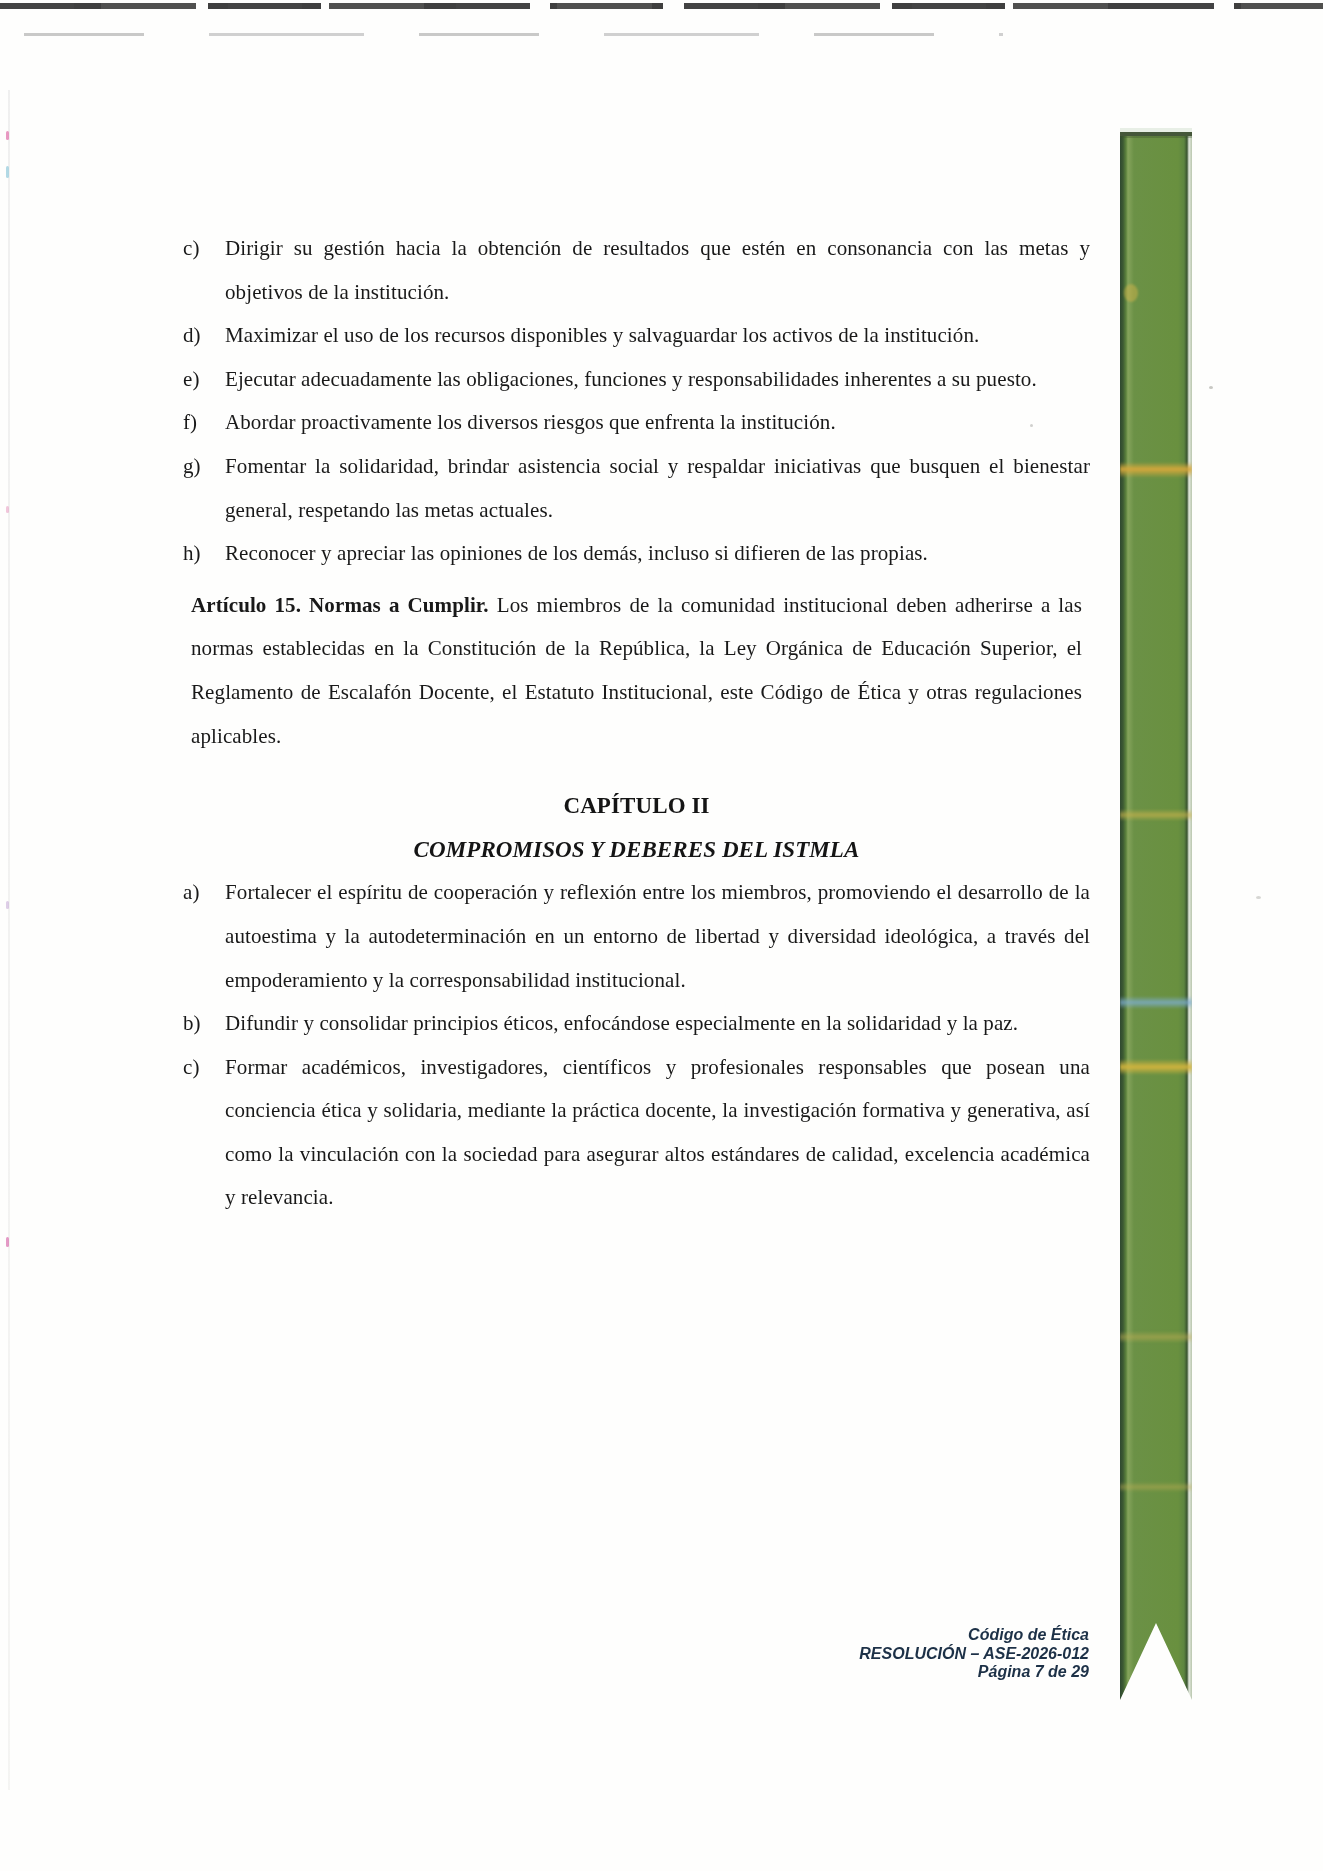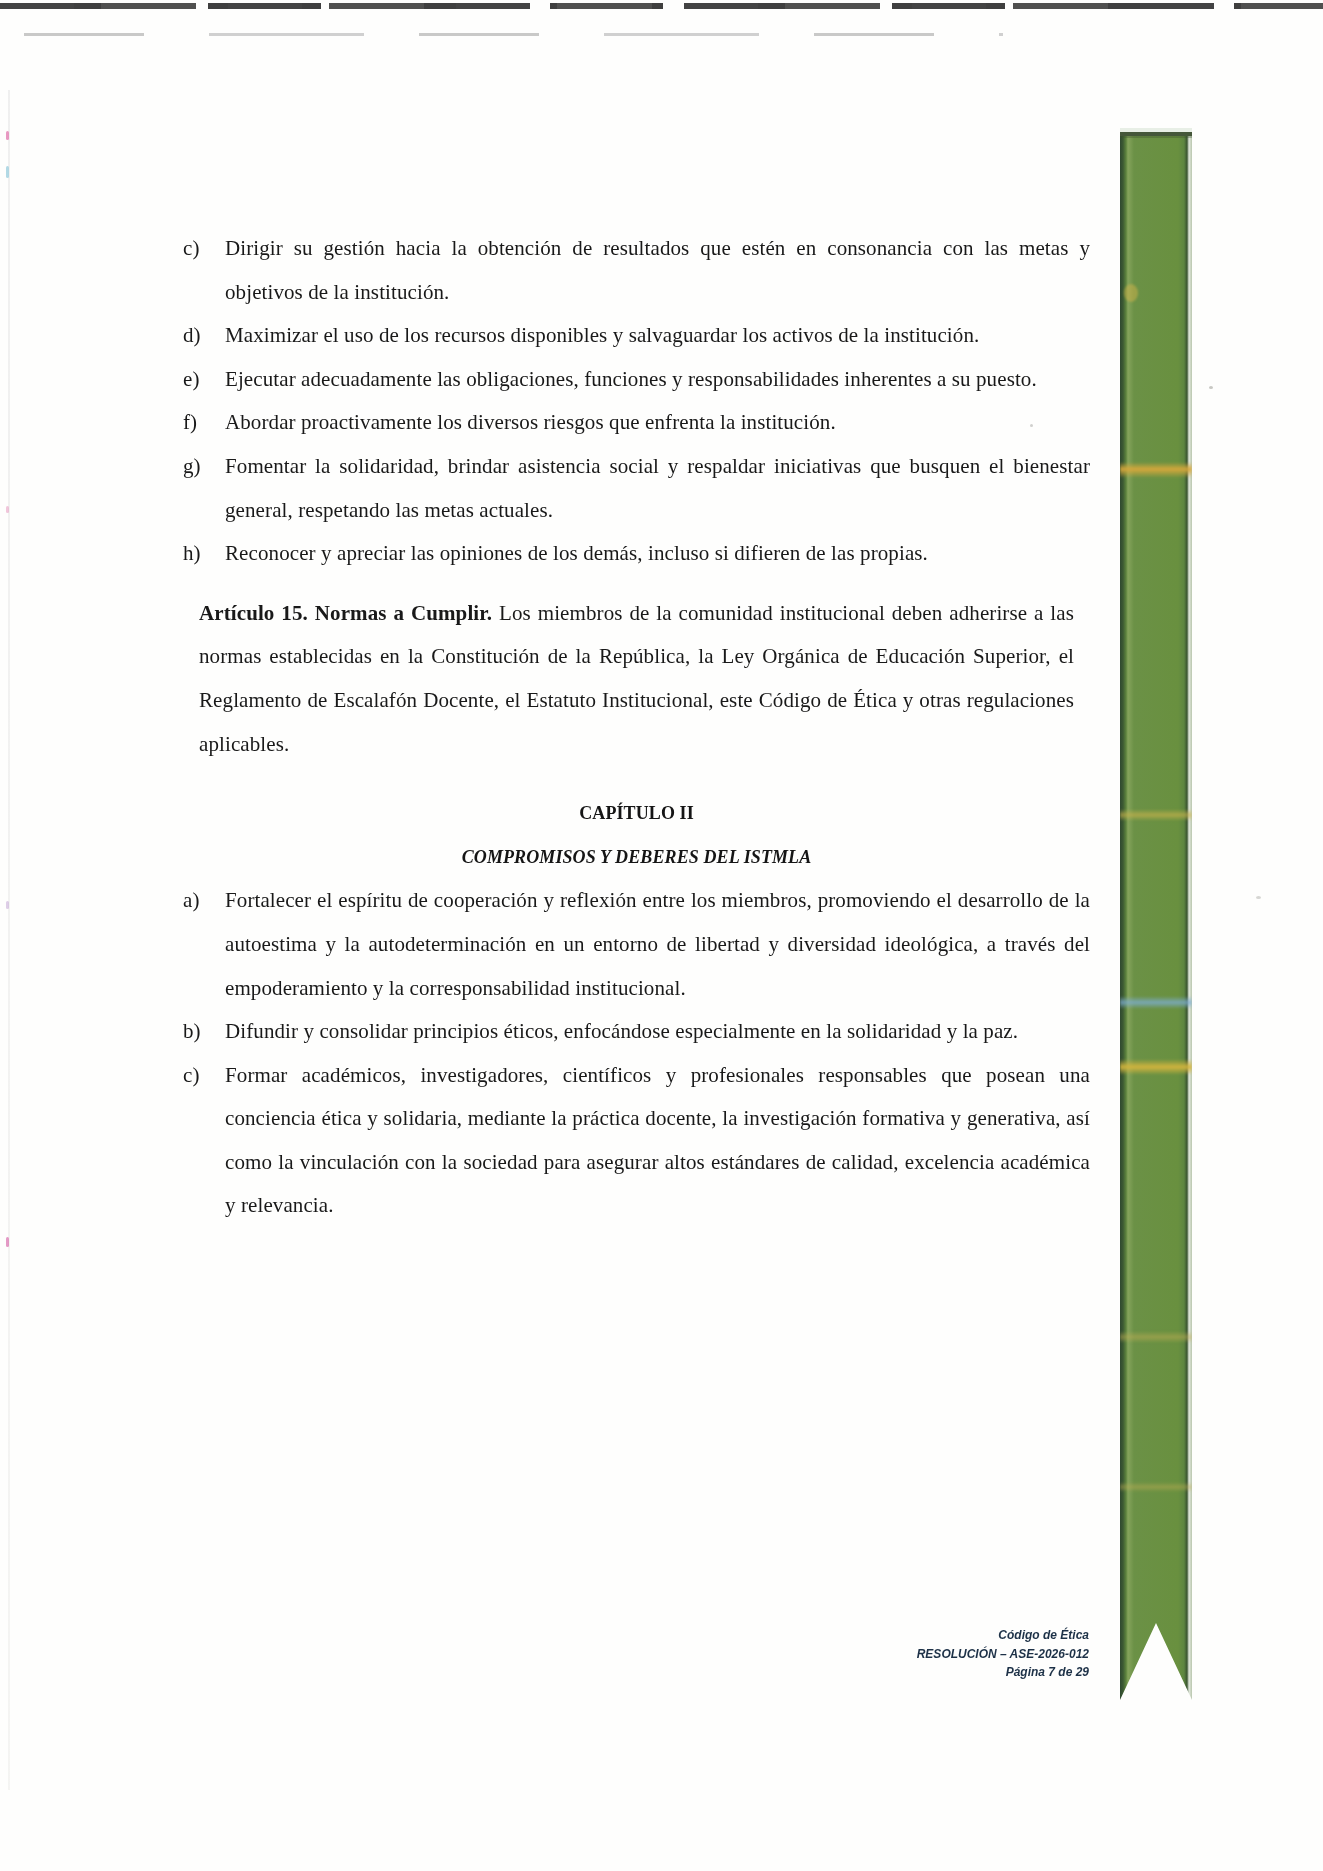--- a/index.html
+++ b/index.html
@@ -47,35 +47,35 @@
 
   
   .content{
     position:absolute;left:183px;top:227px;width:907px;
     font-size:21px;line-height:43.6px;color:#191919;
     text-align:justify;
     letter-spacing:.1px;
   }
   .li{position:relative;padding-left:42px;}
   .li .marker{position:absolute;left:0;top:0;}
-  .para{margin:16px;}
+  .para{margin:8px;}
   .lead{font-weight:bold;}
   .heading{
-    margin:26px 0 0 0;text-align:center;font-weight:bold;font-size:18px;line-height:43.6px;color:#151515;
+    margin:26px 0 0 0;text-align:center;font-weight:bold;font-size:23px;line-height:43.6px;color:#151515;
   }
   .heading.sub{margin:0;font-style:italic;}
   .art16{margin-top:46px;}
 
   
   .footer{
     position:absolute;right:234px;top:1626px;
     text-align:right;
     font-family:"Liberation Sans", sans-serif;
     font-style:italic;font-weight:bold;
-    font-size:12px;line-height:18.5px;
+    font-size:16px;line-height:18.5px;
     color:#1d3147;
   }
 
   
   .ribbon{
     position:absolute;left:1120px;top:128px;width:72px;height:1572px;
     background:
       linear-gradient(90deg,
         #2f4930 0px,#3c5a33 3px,#5c833d 6px,#85a45c 8px,
         #6b9146 14px,#69903f 58px,#5d8540 64px,#3a5430 67px,

